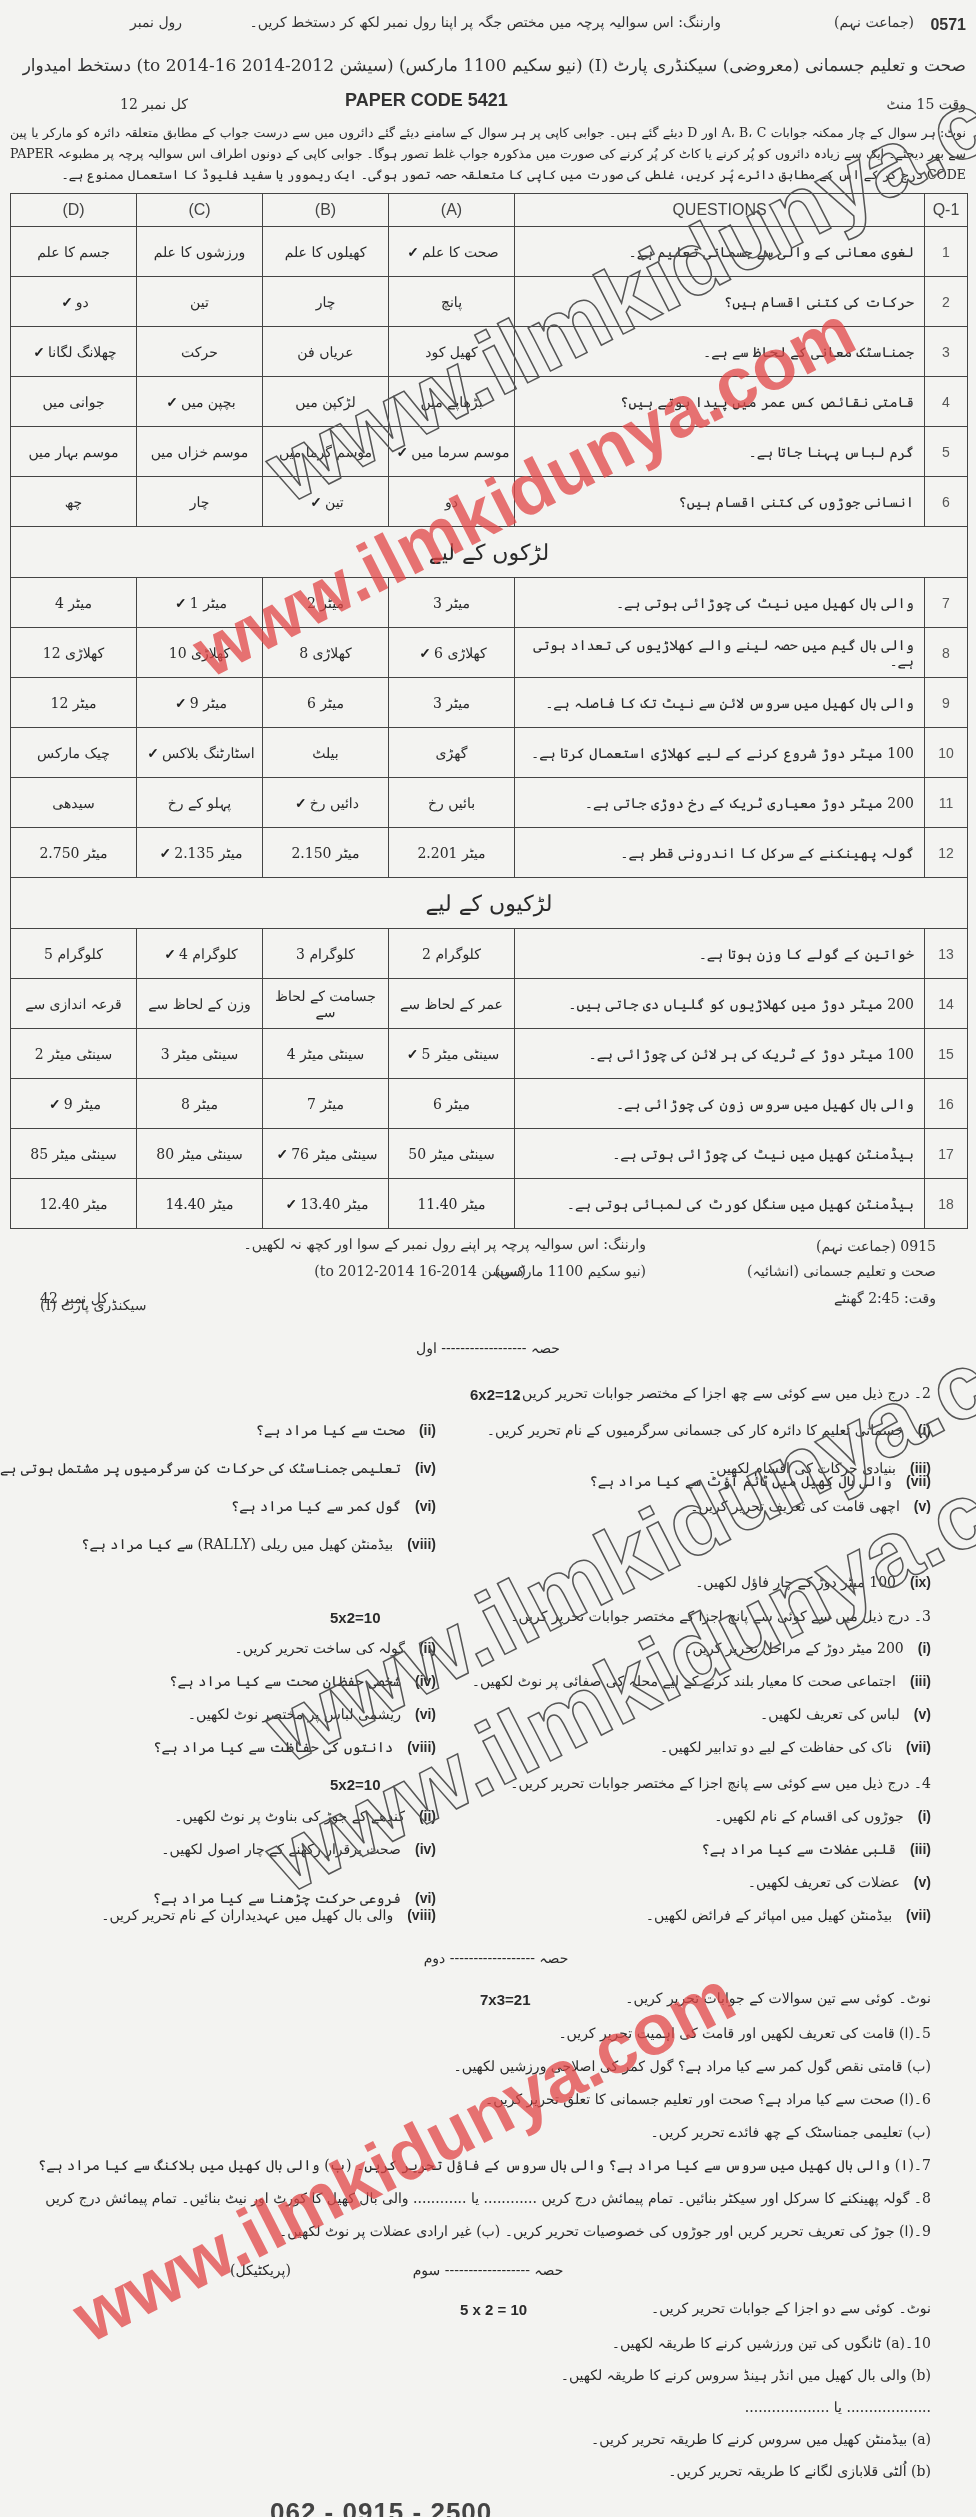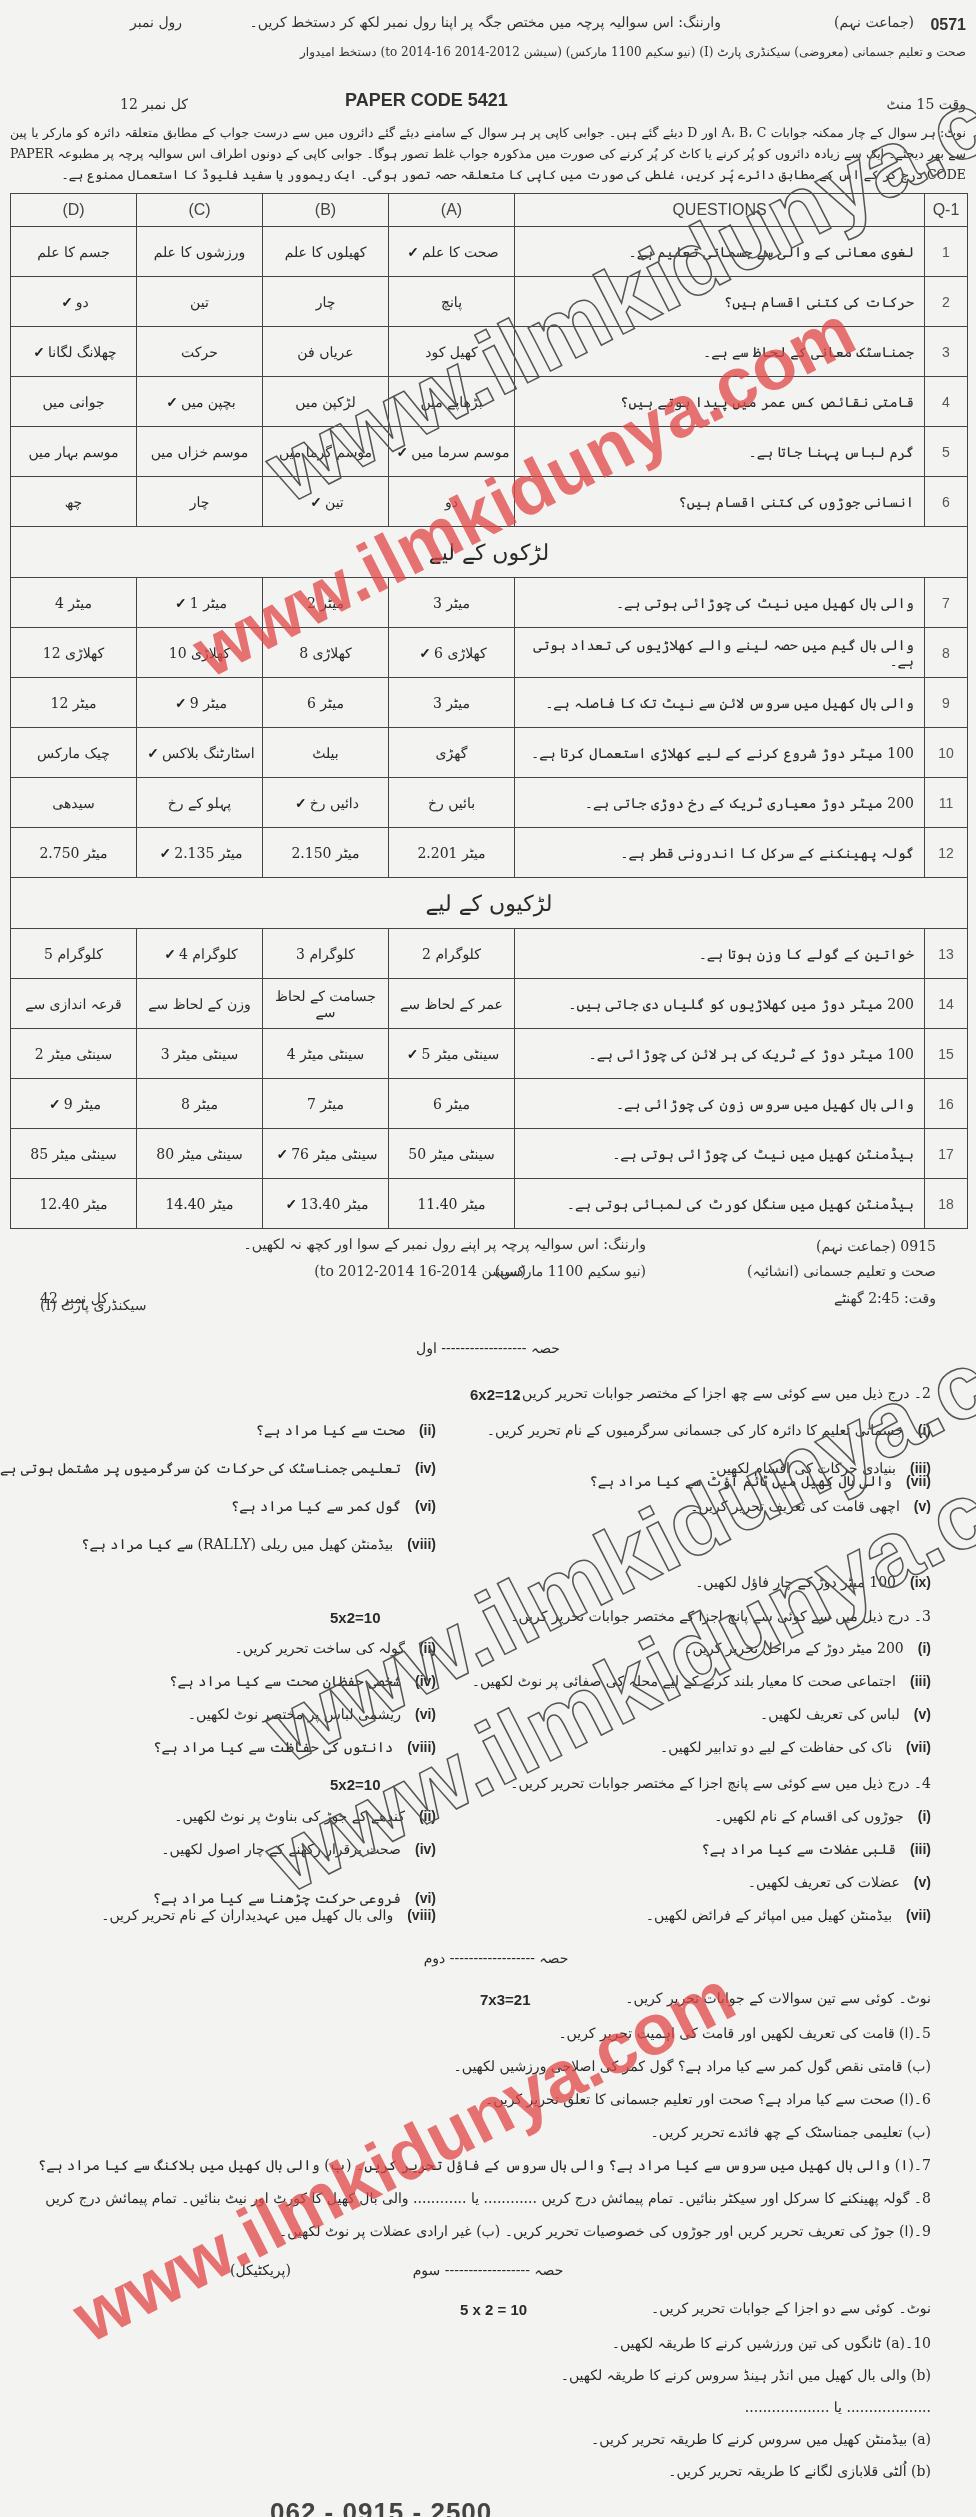--- a/index.html
+++ b/index.html
@@ -45,21 +45,21 @@
   .roman { font-family: "Liberation Sans", sans-serif; font-weight: bold; margin-left: 14px; }
 </style>
 </head>
 <body>
 
 <div>
   <div class="abs en hdr-line" style="right:10px; top:16px; font-weight:bold; font-size:16px;">0571</div>
   <div class="abs ur hdr-line" style="right:62px; top:14px;">(جماعت نہم)</div>
   <div class="abs ur hdr-line" style="right:255px; top:14px;">وارننگ: اس سوالیہ پرچہ میں مختص جگہ پر اپنا رول نمبر لکھ کر دستخط کریں۔</div>
   <div class="abs ur hdr-line" style="left:130px; top:14px;">رول نمبر</div>
-  <div class="abs ur hdr-line" style="right:10px; top:45px; font-size:12px;">صحت و تعلیم جسمانی (معروضی) سیکنڈری پارٹ (I) (نیو سکیم 1100 مارکس) (سیشن 2012-2014 to 2014-16) دستخط امیدوار</div>
+  <div class="abs ur hdr-line" style="right:10px; top:55px; font-size:17px;">صحت و تعلیم جسمانی (معروضی) سیکنڈری پارٹ (I) (نیو سکیم 1100 مارکس) (سیشن 2012-2014 to 2014-16) دستخط امیدوار</div>
   <div class="abs ur hdr-line" style="right:10px; top:96px;">وقت 15 منٹ</div>
   <div class="abs en" style="left:345px; top:90px; font-weight:bold; font-size:18px; color:#333;">PAPER CODE 5421</div>
   <div class="abs ur hdr-line" style="left:120px; top:96px;">کل نمبر 12</div>
   <div class="abs ur" style="left:10px; right:10px; top:122px; font-size:12.5px; line-height:21px; text-align:justify;">نوٹ: ہر سوال کے چار ممکنہ جوابات A، B، C اور D دیئے گئے ہیں۔ جوابی کاپی پر ہر سوال کے سامنے دیئے گئے دائروں میں سے درست جواب کے مطابق متعلقہ دائرہ کو مارکر یا پین سے بھر دیجئے۔ ایک سے زیادہ دائروں کو پُر کرنے یا کاٹ کر پُر کرنے کی صورت میں مذکورہ جواب غلط تصور ہوگا۔ جوابی کاپی کے دونوں اطراف اس سوالیہ پرچہ پر مطبوعہ PAPER CODE درج کر کے اس کے مطابق دائرے پُر کریں، غلطی کی صورت میں کاپی کا متعلقہ حصہ تصور ہوگی۔ ایک ریموور یا سفید فلیوڈ کا استعمال ممنوع ہے۔</div>
 </div>
 
 <table class="mcq">
   <thead>
     <tr>
       <th>(D)</th>

